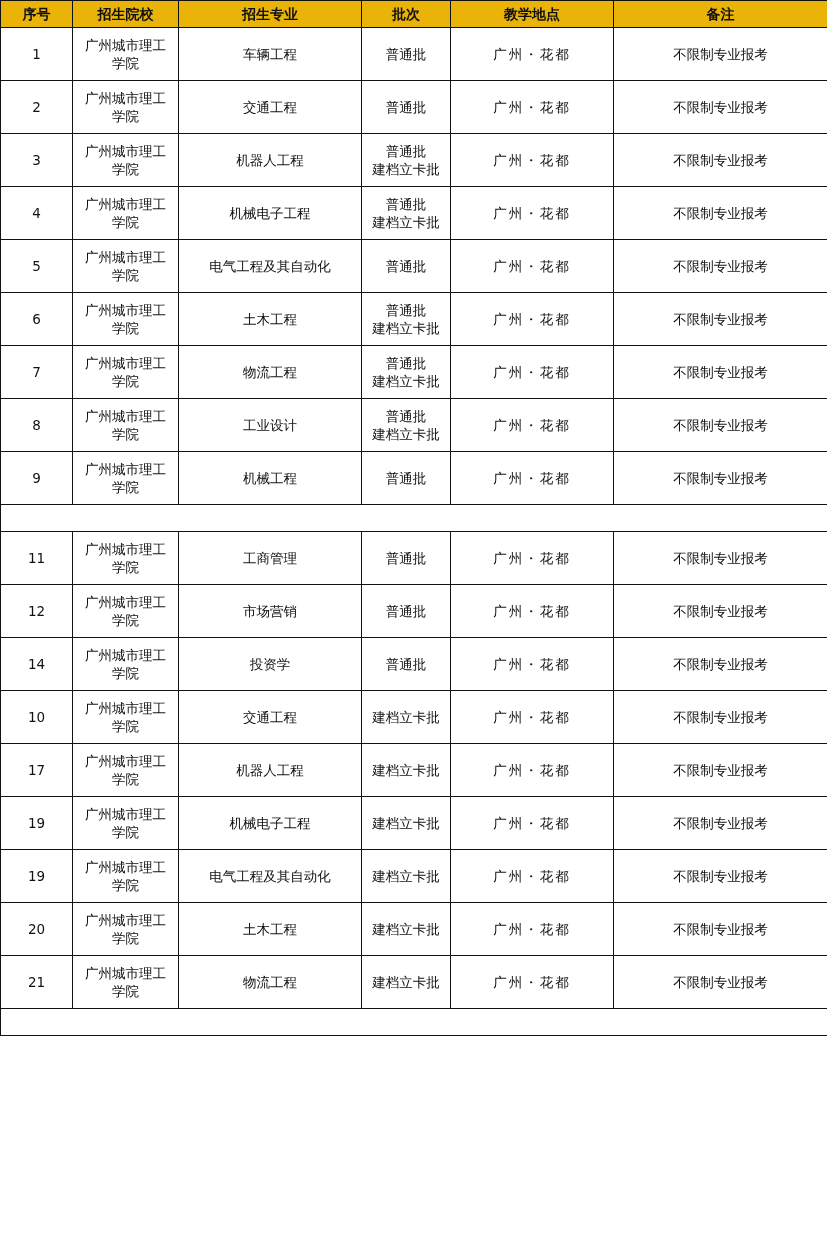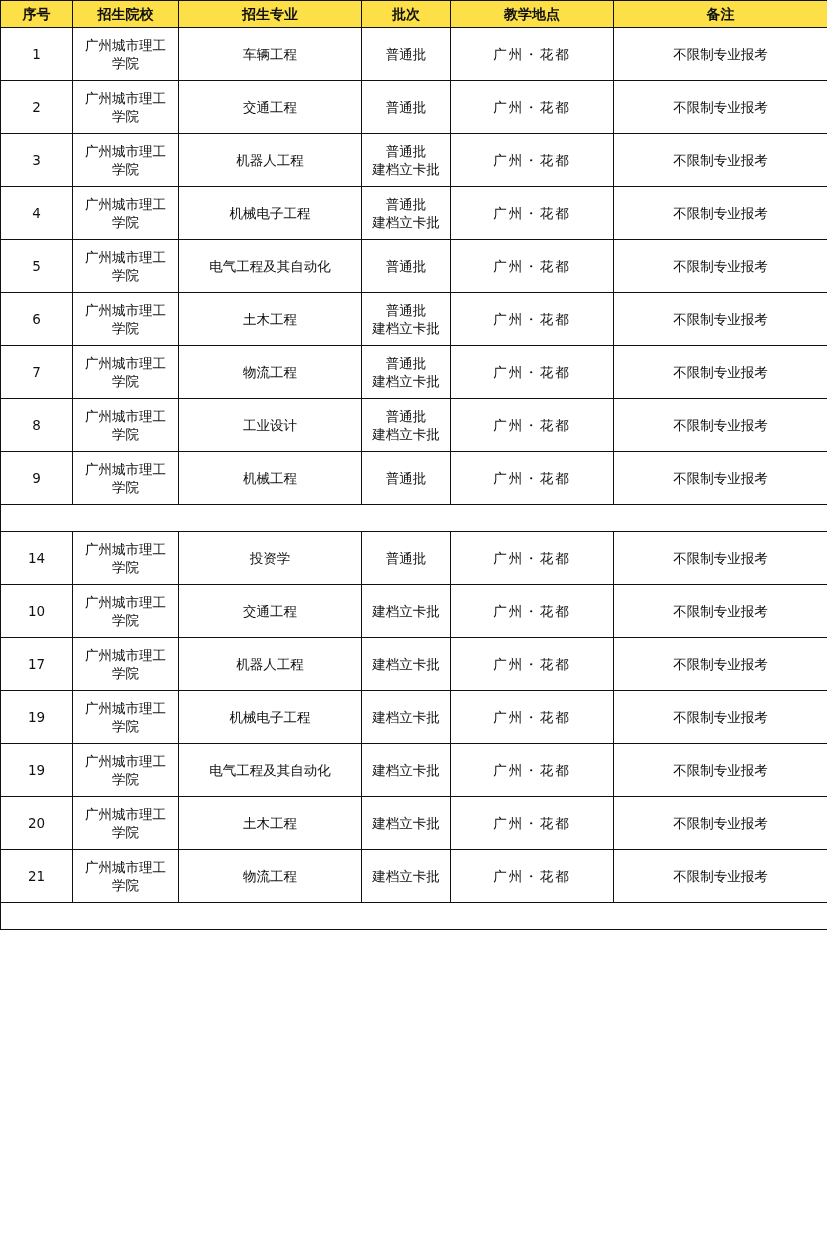--- a/index.html
+++ b/index.html
@@ -12,21 +12,21 @@
       font-size: 13.5px;
     }
     table.sheet td, table.sheet th {
       border: 1.5px solid #111;
       text-align: center;
       vertical-align: middle;
       line-height: 18px;
       padding: 0 2px;
     }
     table.sheet thead th {
-      background: #fde047;
+      background: #eab308;
       height: 27px;
       font-weight: bold;
       font-size: 14px;
     }
     table.sheet tbody tr.data-row td { height: 53px; }
     table.sheet tbody tr.blank-row td { height: 27px; }
     .col-no { width: 72px; }
     .col-school { width: 106px; }
     .col-major { width: 183px; }
     .col-batch { width: 89px; }
@@ -178,20 +178,46 @@
         <td>
           <span class="batch-line">普通批</span>
         </td>
         <td class="loc">广州・花都</td>
         <td>不限制专业报考</td>
       </tr>
       <tr class="blank-row">
         <td colspan="6"></td>
       </tr>
       <tr class="data-row">
+        <td>11</td>
+        <td class="school-cell">
+          <span>广州城市理工</span>
+          <span>学院</span>
+        </td>
+        <td>工商管理</td>
+        <td>
+          <span class="batch-line">普通批</span>
+        </td>
+        <td class="loc">广州・花都</td>
+        <td>不限制专业报考</td>
+      </tr>
+      <tr class="data-row">
+        <td>12</td>
+        <td class="school-cell">
+          <span>广州城市理工</span>
+          <span>学院</span>
+        </td>
+        <td>市场营销</td>
+        <td>
+          <span class="batch-line">普通批</span>
+        </td>
+        <td class="loc">广州・花都</td>
+        <td>不限制专业报考</td>
+      </tr>
+      <tr class="data-row">
         <td>14</td>
         <td class="school-cell">
           <span>广州城市理工</span>
           <span>学院</span>
         </td>
         <td>投资学</td>
         <td>
           <span class="batch-line">普通批</span>
         </td>
         <td class="loc">广州・花都</td>

